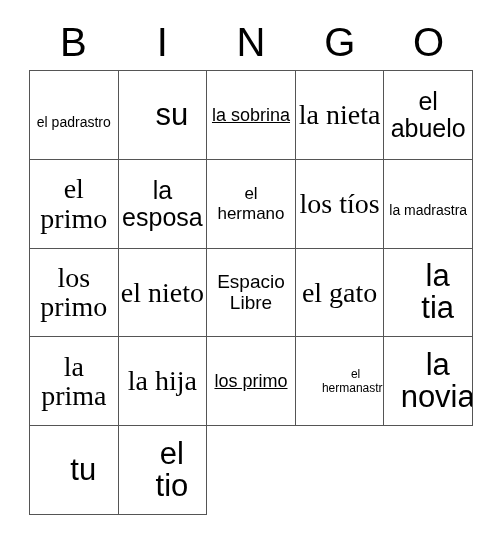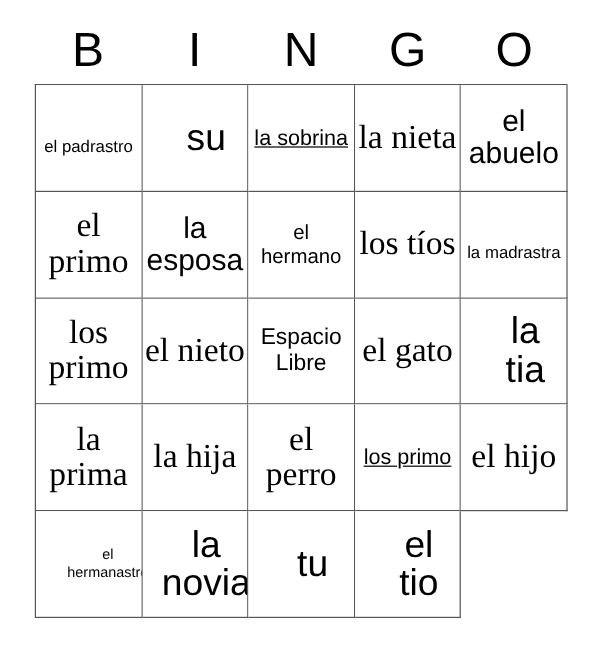--- a/index.html
+++ b/index.html
@@ -147,27 +147,21 @@
       <div class="cell">
         <span class="cell-text fs-huge">la tia</span>
       </div>
       <div class="cell">
         <span class="cell-text fs-xxl">la prima</span>
       </div>
       <div class="cell">
         <span class="cell-text fs-xxl">la hija</span>
       </div>
       <div class="cell">
-        <span class="cell-text fs-xxl">el perro</span>
-      </div>
-      <div class="cell">
         <span class="cell-text fs-md2">los primo</span>
-      </div>
-      <div class="cell">
-        <span class="cell-text fs-xxl">el hijo</span>
       </div>
       <div class="cell">
         <span class="cell-text fs-xs">el hermanastro</span>
       </div>
       <div class="cell">
         <span class="cell-text fs-huge">la novia</span>
       </div>
       <div class="cell">
         <span class="cell-text fs-huge">tu</span>
       </div>

